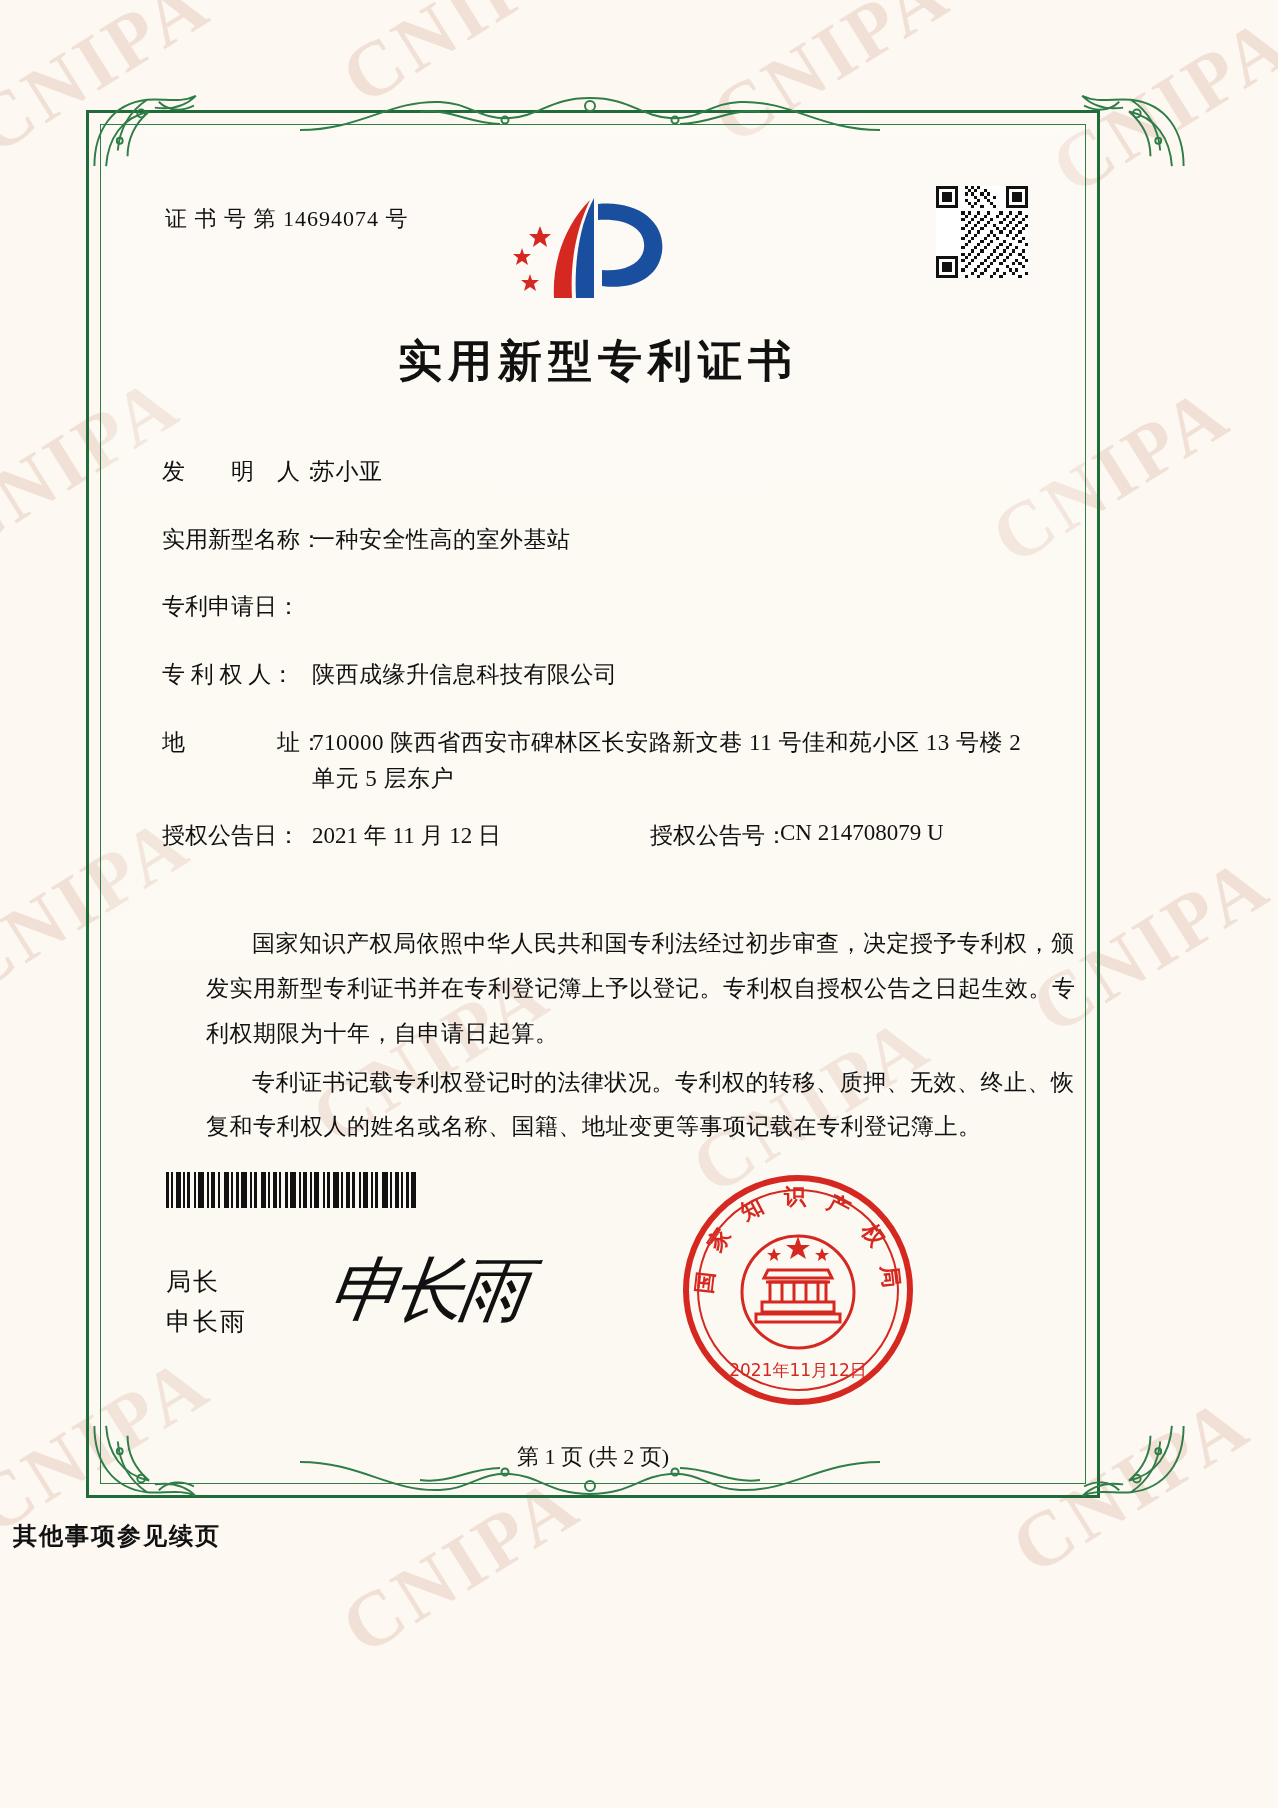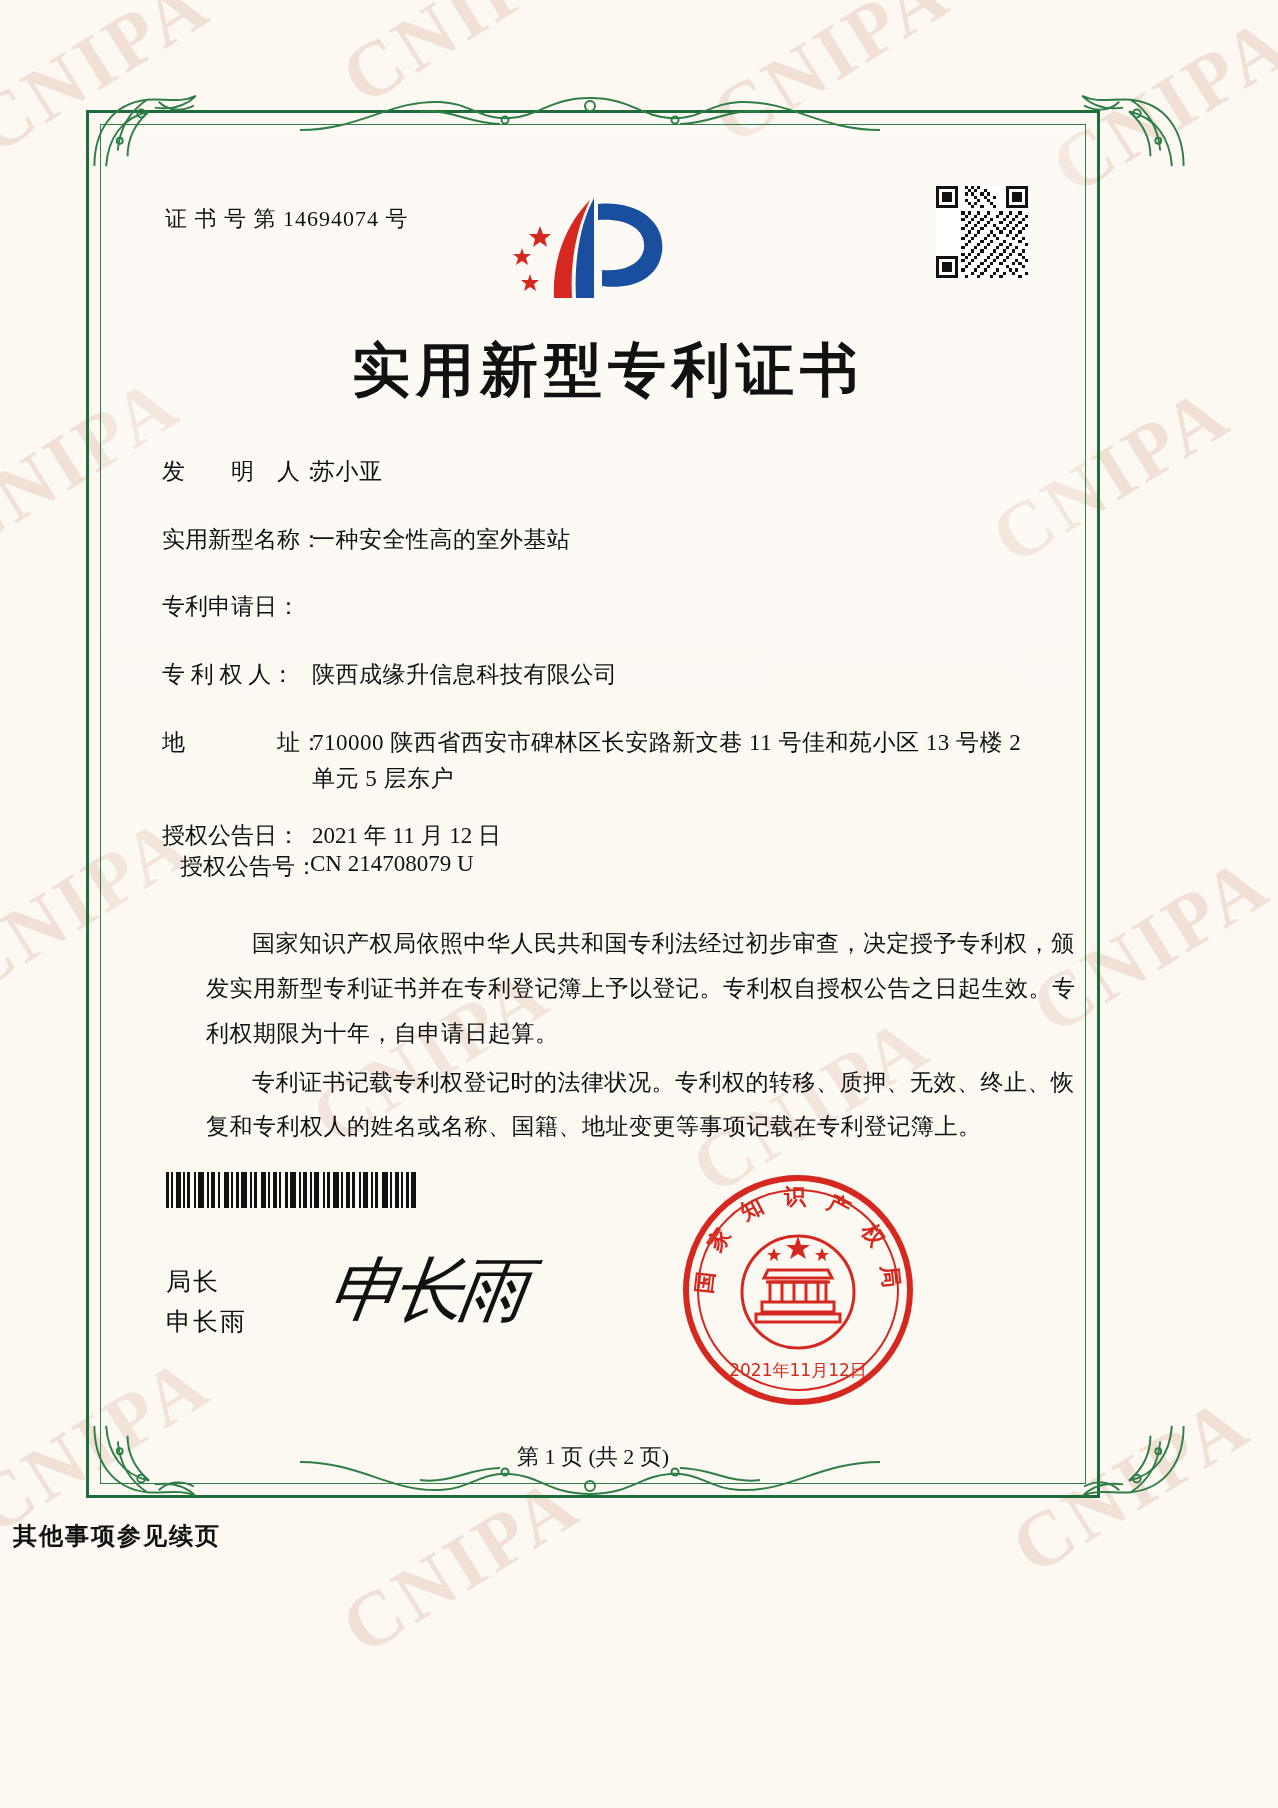--- a/index.html
+++ b/index.html
@@ -123,24 +123,24 @@
     right: 58px;
     top: 62px;
     width: 92px;
     height: 92px;
   }
   .qr svg { width: 100%; height: 100%; display: block; }
 
   .main-title {
     position: absolute;
     top: 208px;
-    left: 15px;
+    left: 5px;
     width: 100%;
     text-align: center;
-    font-size: 58px;
+    font-size: 44px;
     font-weight: bold;
     letter-spacing: 6px;
     color: #111;
     font-family: "DejaVu Serif", "Liberation Serif", serif;
   }
 
   .fields {
     position: absolute;
     left: 62px;
     top: 330px;
@@ -159,21 +159,21 @@
     flex: 0 0 150px;
     white-space: pre;
     letter-spacing: 0px;
   }
   .field-value {
     flex: 1;
     letter-spacing: .5px;
   }
   .field-row.addr { margin-bottom: 22px; }
   .addr .field-value { line-height: 1.6; }
-  .row-two { display: flex; margin-bottom: 28px; font-size: 23px; flex-direction: column; }
+  .row-two { display: flex; margin-bottom: 28px; font-size: 23px; }
   .row-two .seg { display: flex; }
   .row-two .seg.first { width: 470px; }
   .row-two .lbl { width: 150px; flex: 0 0 150px; white-space: pre; }
   .row-two .lbl.short { width: 130px; flex: 0 0 130px; margin-left: 18px; }
 
   .para {
     font-size: 23px;
     line-height: 1.95;
     text-indent: 2em;
     letter-spacing: .5px;

